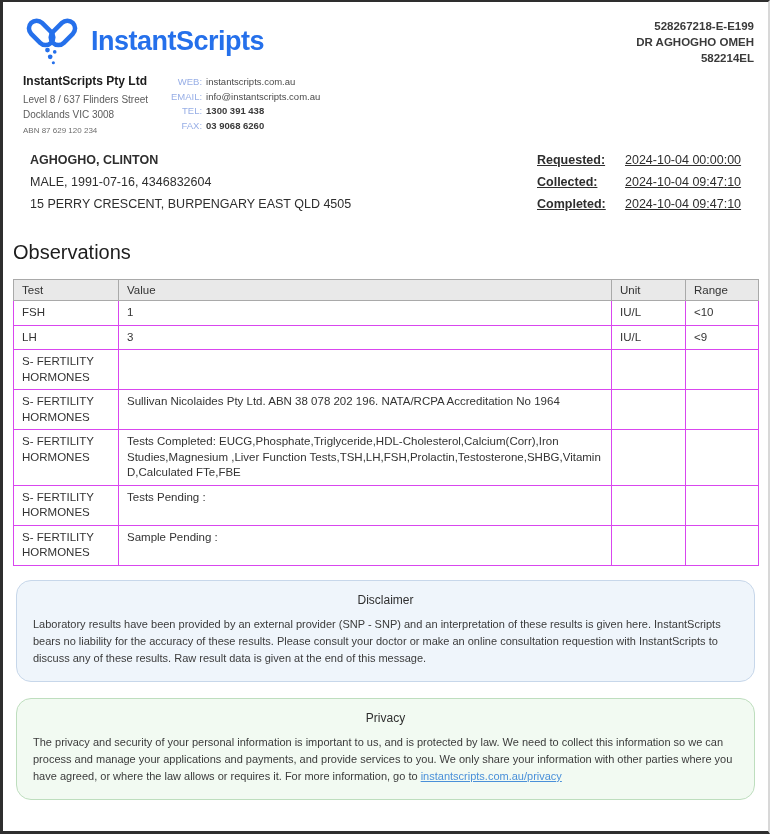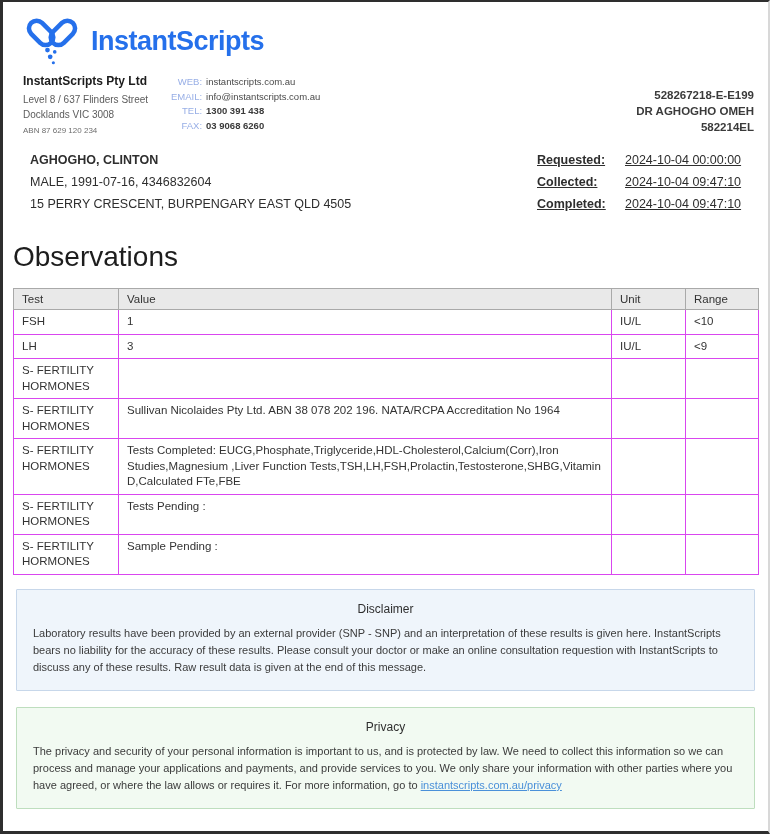--- a/index.html
+++ b/index.html
@@ -16,21 +16,20 @@
     border-top: 2px solid #2e2e2e;
     border-right: 2px solid #d8d8d8;
     overflow: hidden;
   }
 
   
   .header {
     display: flex;
     justify-content: space-between;
     padding: 12px 14px 0 20px;
-    align-items: flex-end;
   }
   .logo-row { display: flex; align-items: center; gap: 10px; }
   .logo-mark { flex: 0 0 auto; }
   .logo-text {
     font-size: 27px;
     font-weight: bold;
     color: #2570eb;
     letter-spacing: -0.5px;
   }
   .company-row { display: flex; gap: 14px; margin-top: 6px; align-items: flex-start; }
@@ -76,21 +75,21 @@
   .patient-left .line { line-height: 22px; }
   .patient-name { font-weight: bold; }
   .dates-grid { font-size: 12.5px; color: #2e2e2e; text-decoration: underline; }
   .dates-row { display: flex; line-height: 22px; }
   .dates-label { font-weight: bold; width: 88px; }
   .dates-value { width: 128px; }
 
   
   .observations-heading {
     margin: 26px 0 15px 10px;
-    font-size: 28px;
+    font-size: 20px;
     font-weight: 500;
     color: #1d1d1d;
   }
   table.obs {
     margin-left: 10px;
     width: 745px;
     border-collapse: collapse;
     font-size: 11.5px;
     color: #333333;
     table-layout: fixed;
@@ -111,21 +110,21 @@
     height: 22px;
   }
   table.obs col.c-test  { width: 105px; }
   table.obs col.c-value { width: 493px; }
   table.obs col.c-unit  { width: 74px; }
   table.obs col.c-range { width: 73px; }
 
   
   .notice {
     margin: 14px 13px 0 13px;
-    border-radius: 1px;
+    border-radius: 15px;
     padding: 12px 16px 14px 16px;
   }
   .notice.disclaimer { background: #eff5fb; border: 1px solid #c7d7ea; }
   .notice.privacy    { background: #f2faf2; border: 1px solid #bedebe; margin-top: 16px; }
   .notice-title {
     text-align: center;
     font-size: 12px;
     color: #2f2f2f;
     margin-bottom: 9px;
   }

